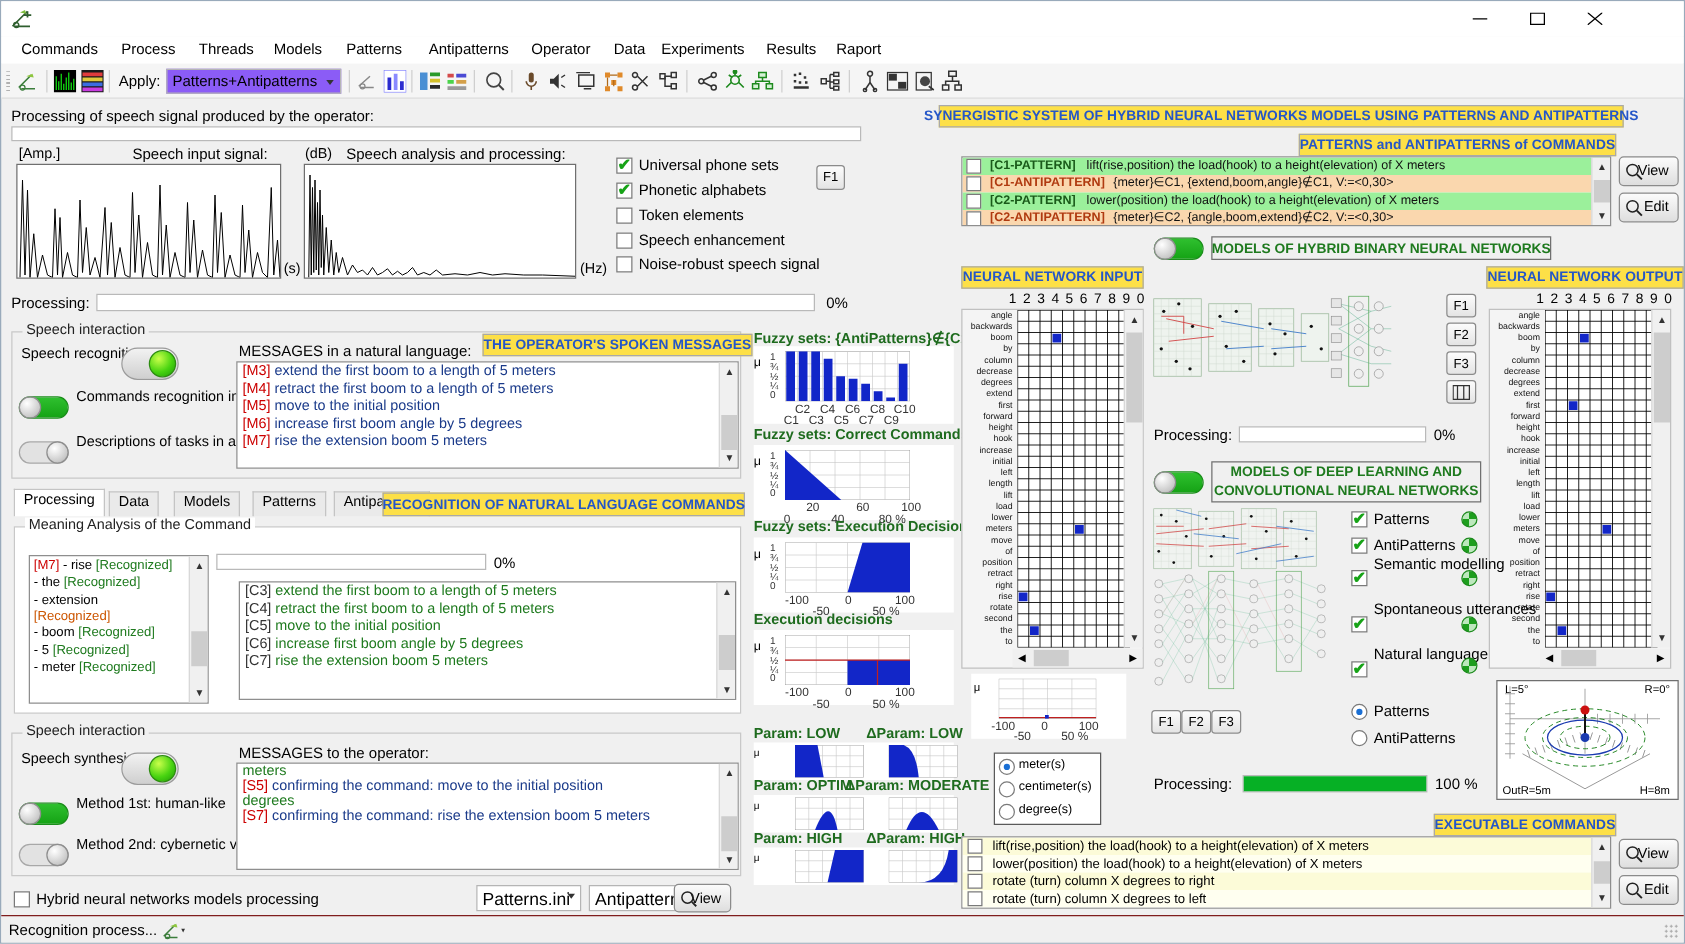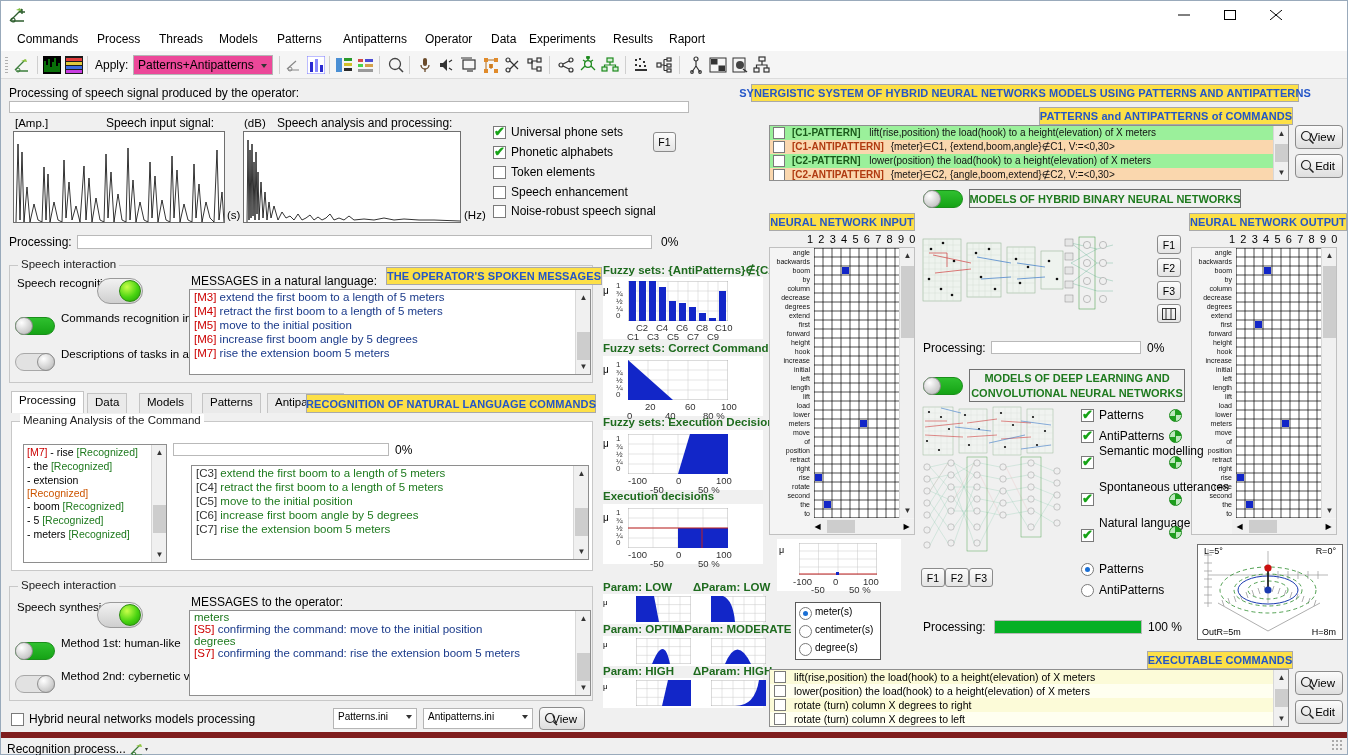--- a/index.html
+++ b/index.html
@@ -24,21 +24,21 @@
   .menubar { position:absolute; left:0; top:28px; width:1346px; height:22px; background:#fff; }
   .menubar .mi { position:absolute; top:2px; height:18px; padding:1px 6px; font-size:12px; white-space:nowrap; }
 
   
   .toolbar { position:absolute; left:0; top:50px; width:1346px; height:28px; background:#f5f5f5; border-bottom:1px solid #dcdcdc; }
   .tb-grip { position:absolute; left:4px; top:6px; width:3px; height:16px;
              background:repeating-linear-gradient(to bottom,#b0b0b0 0 1px,transparent 1px 3px); }
   .tb-sep { position:absolute; top:5px; width:1px; height:18px; background:#cfcfcf; }
   .tb-ico { position:absolute; top:5px; width:18px; height:18px; }
   .tb-label { position:absolute; top:7px; font-size:12px; }
-  .tb-combo { position:absolute; top:4px; height:20px; background:#ec4899; border:1px solid #b5b5b5; font-size:12px; padding:2px 18px 0 4px; }
+  .tb-combo { position:absolute; top:4px; height:20px; background:#8b5cf6; border:1px solid #b5b5b5; font-size:12px; padding:2px 18px 0 4px; }
   .tb-combo .arr { position:absolute; right:5px; top:8px; border-left:3.5px solid transparent; border-right:3.5px solid transparent; border-top:4px solid #333; }
 
   
   .grp { position:absolute; border:1px solid #c8c8c8; }
   .grp > .cap { position:absolute; top:-8px; left:8px; background:#f0f0f0; padding:0 3px; font-size:11.5px; color:#222; white-space:nowrap; }
   .lbl { position:absolute; white-space:nowrap; }
   .blue-cap { position:absolute; background:#fde047; border:1px solid #a9a9a9; color:#2456c8; font-weight:bold; font-size:11px;
               display:flex; align-items:center; justify-content:center; white-space:nowrap; letter-spacing:.1px; }
   .green-cap { position:absolute; background:#f0f0f0; border:1px solid #707070; color:#1e7a1e; font-weight:bold; font-size:11px;
                display:flex; align-items:center; justify-content:center; white-space:nowrap; }
@@ -78,27 +78,27 @@
           background:linear-gradient(#fcfcfc,#e4e4e4); font-size:10.5px; display:flex; align-items:center; justify-content:center; }
 
   .btn3d { position:absolute; border:1px solid #8b8b8b; border-radius:4px;
            background:linear-gradient(#fbfbfb,#dedede); display:flex; align-items:center; justify-content:flex-end;
            font-size:11.5px; padding-right:7px; }
 
   .tabs { position:absolute; height:20px; }
   .tab { position:absolute; top:0; height:20px; padding:2px 7px 0 7px; font-size:11.5px; background:#eaeaea; border:1px solid #c4c4c4; border-bottom:none; }
   .tab.sel { background:#fff; top:-2px; height:22px; font-weight:normal; }
 
-  .sel-box { position:absolute; background:#fff; border:1px solid #b5b5b5; font-size:10px; padding:2px 20px 0 4px; }
+  .sel-box { position:absolute; background:#fff; border:1px solid #b5b5b5; font-size:14px; padding:2px 20px 0 4px;margin-left:48px; }
   .sel-box .arr { position:absolute; right:4px; top:6px; border-left:3.5px solid transparent; border-right:3.5px solid transparent; border-top:4px solid #333; }
 
   .plotbox { position:absolute; background:#fff; border:1px solid #6f6f6f; }
   .mini { position:absolute; background:#fff; }
 
-  .statusbar { position:absolute; left:0; bottom:0; width:1346px; height:22px; background:#f0f0f0; border-top:6px solid #7f1d1d; }
+  .statusbar { position:absolute; left:0; bottom:0; width:1346px; height:22px; background:#f0f0f0; border-top:1px solid #7f1d1d; }
   .grip { position:absolute; right:4px; bottom:3px; width:12px; height:12px;
           background-image:radial-gradient(#aaa 1px, transparent 1px); background-size:4px 4px; }
 
   .fz-title { position:absolute; font-size:11.5px; font-weight:bold; color:#1e6b1e; white-space:nowrap; }
   .mu { position:absolute; font-size:10px; }
   .axn { position:absolute; font-size:9.5px; color:#333; }
   .wordlbl { position:absolute; right:2px; font-size:7px; color:#111; text-align:right; white-space:nowrap; line-height:9px; }
   .colhdr { position:absolute; font-size:11px; letter-spacing:1.1px; }
   .greenwheel { position:absolute; width:13px; height:13px; border-radius:50%;
       background:conic-gradient(#1e9e1e 0 25%, #bde8bd 0 50%, #1e9e1e 0 75%, #bde8bd 0 100%); border:1px solid #1c8a1c; }
@@ -428,21 +428,21 @@
   <div class="grp" style="left:10px;top:420px;width:582px;height:150px;background:#fff;">
     <span class="cap" style="background:#fff;">Meaning Analysis of the Command</span>
   </div>
   <div class="listbox" style="left:22px;top:443px;width:144px;height:119px;font-size:10.5px;">
     <div class="row" style="padding:1px 3px;"><span style="color:#cc0000">[M7]</span> <span>- rise</span> <span style="color:#1e7a1e">[Recognized]</span></div>
     <div class="row" style="padding:1px 3px;"><span>- the</span> <span style="color:#1e7a1e">[Recognized]</span></div>
     <div class="row" style="padding:1px 3px;"><span>- extension</span></div>
     <div class="row" style="padding:0 3px;color:#cc5500;"><span style="color:#cc5500">[Recognized]</span></div>
     <div class="row" style="padding:1px 3px;"><span>- boom</span> <span style="color:#1e7a1e">[Recognized]</span></div>
     <div class="row" style="padding:1px 3px;"><span>- 5</span> <span style="color:#1e7a1e">[Recognized]</span></div>
-    <div class="row" style="padding:1px 3px;"><span>- meters</span> <span style="color:#1e7a1e">[Recognized]</span></div>
+    <div class="row" style="padding:1px 3px;"><span>- meter</span> <span style="color:#1e7a1e">[Recognized]</span></div>
     <div class="sb">
       <div class="up">▲</div>
       <div class="thumb" style="top:60px;height:28px;"></div>
       <div class="dn">▼</div>
     </div>
   </div>
   <div class="prog" style="left:172px;top:442px;width:216px;height:13px;">
       <i style="width:0%"></i>
     </div>
   <div class="lbl" style="left:394px;top:442px;font-size:12px;">0%</div>

